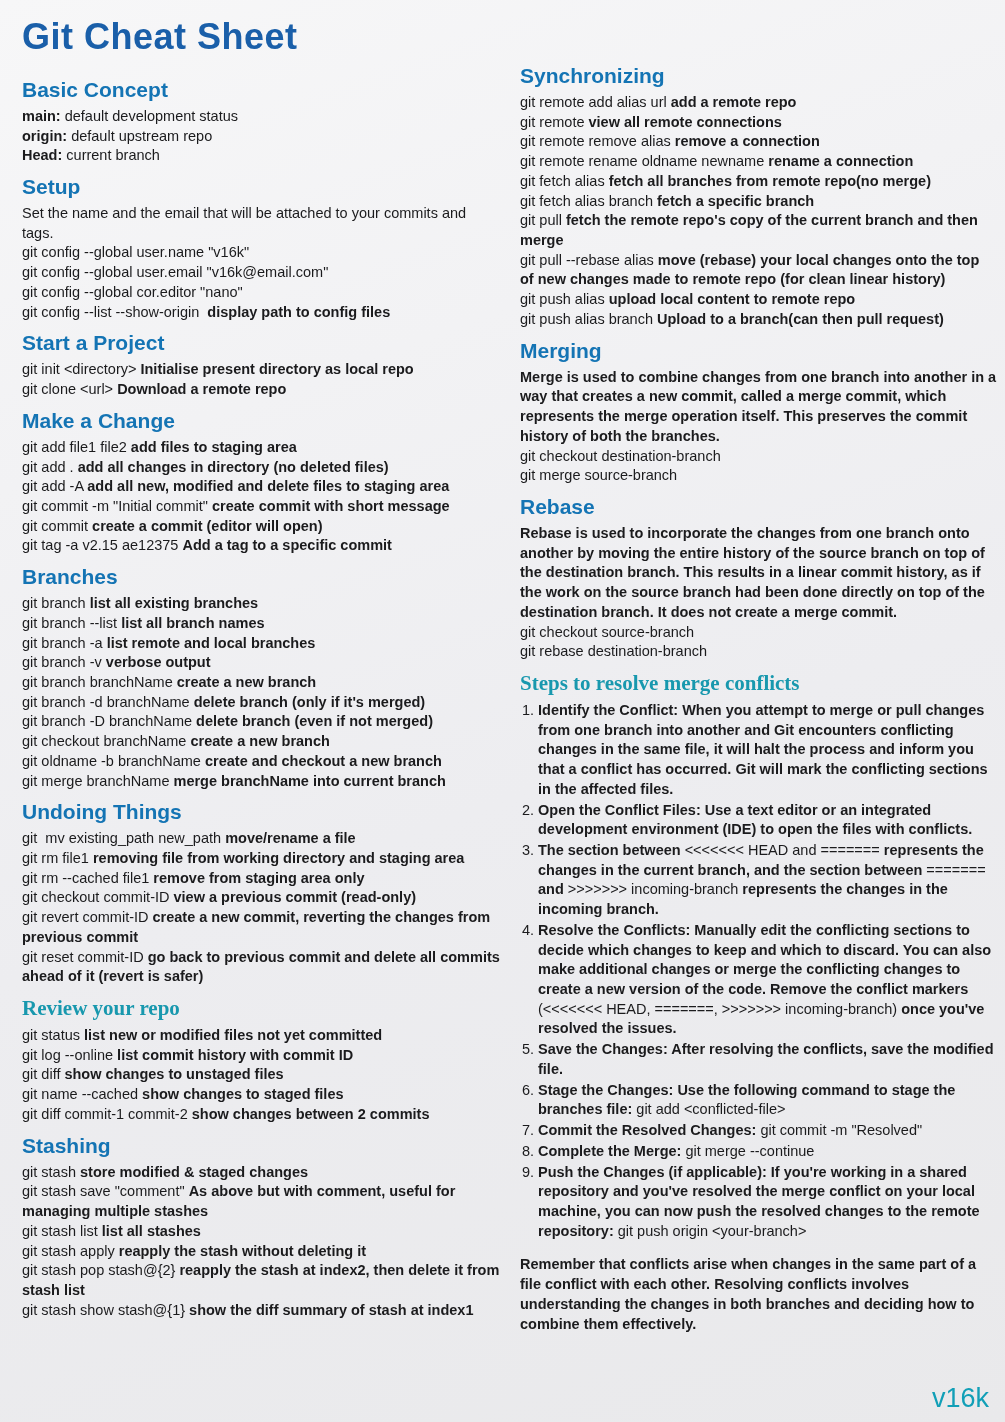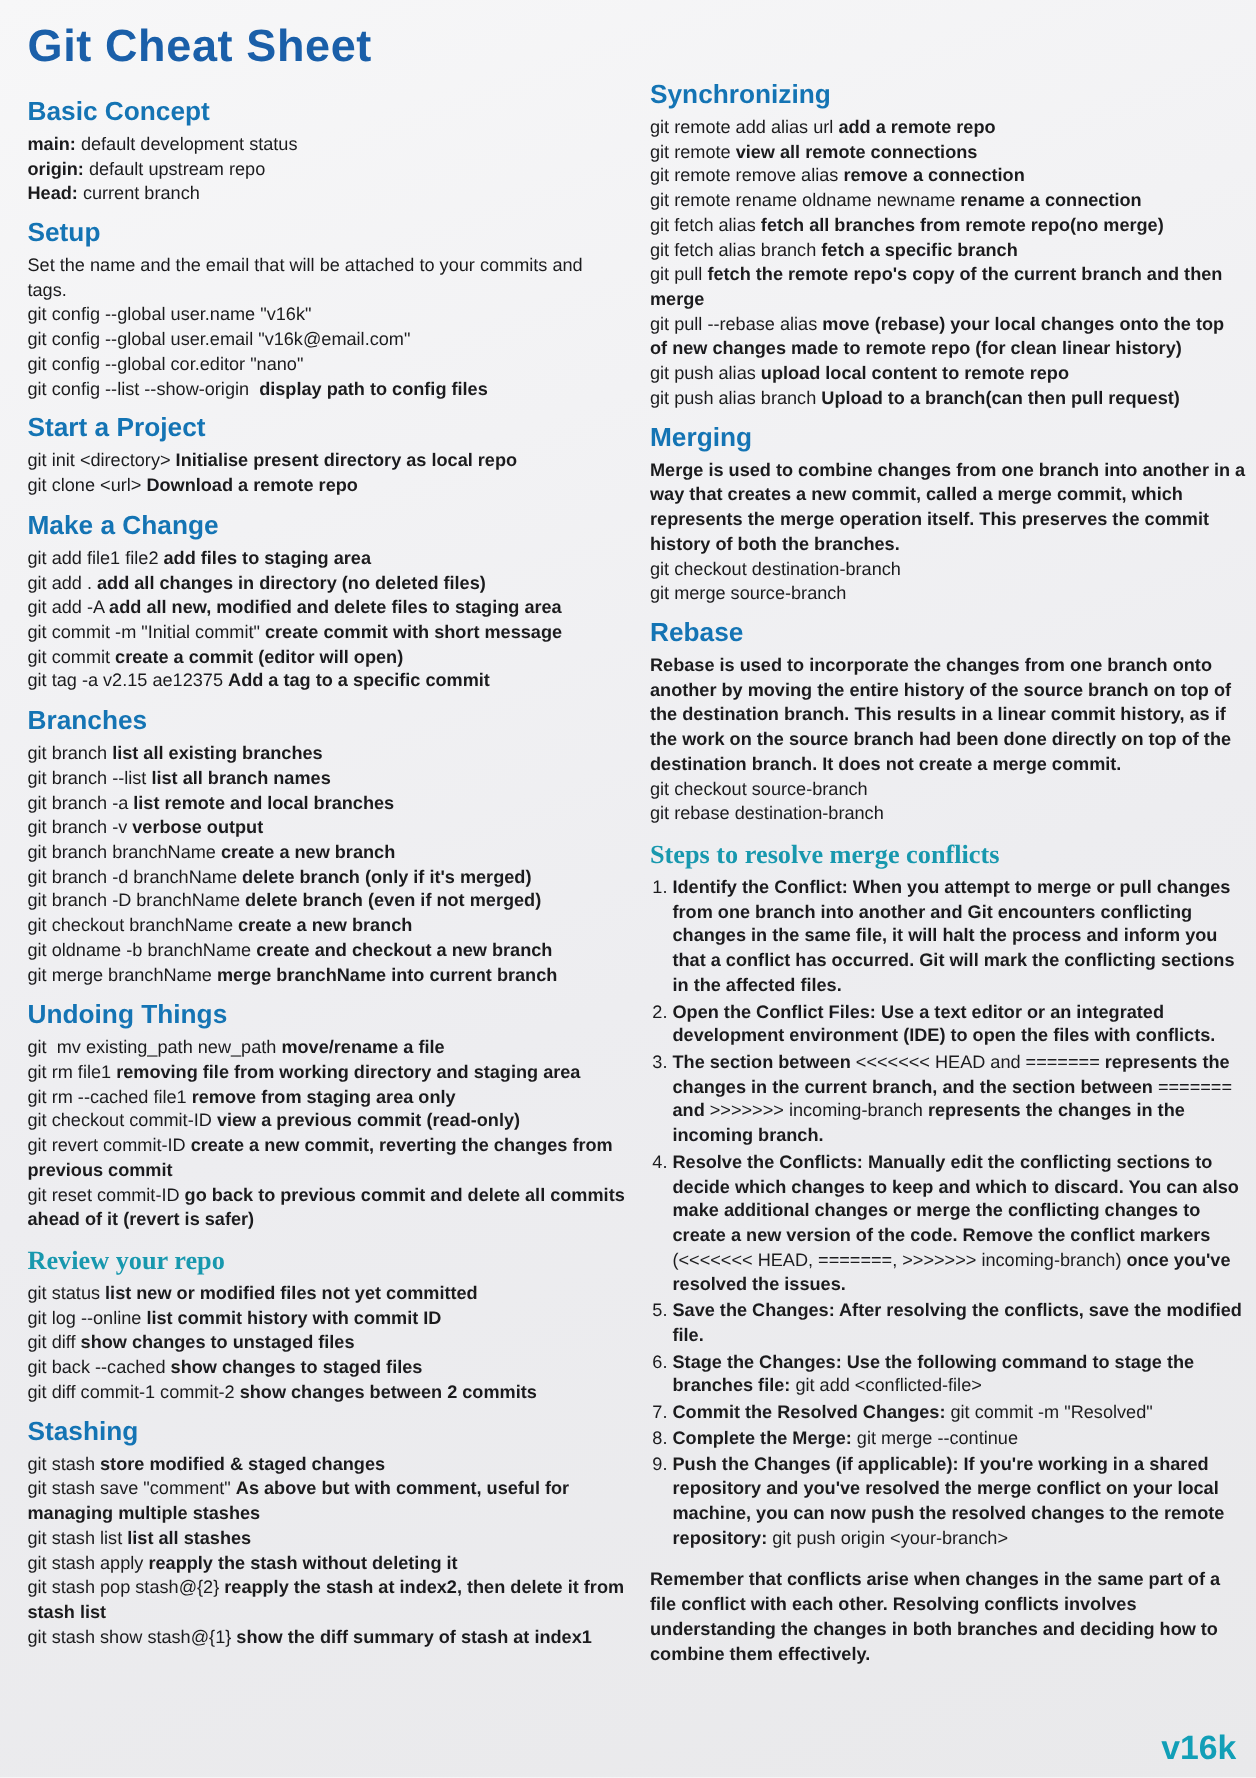--- a/index.html
+++ b/index.html
@@ -55,21 +55,21 @@
     padding-left: 18px;
     font-size: 14.5px;
     line-height: 1.36;
   }
   ol.steps li { margin: 0 0 1px 0; white-space: pre-wrap; }
   .watermark {
     position: absolute;
     right: 16px;
     bottom: 8px;
     font-size: 27px;
-    font-weight: 700;
+    font-weight: 400;
     color: var(--c-watermark, #119fb7);
   }
 </style>
 </head>
 <body>
 
 <div class="page">
   <h1 class="title">Git Cheat Sheet</h1>
   <div class="columns">
     <div class="col left" id="col-left">
@@ -121,21 +121,21 @@
           <p class="line"><span class="n">git rm --cached file1 </span><span class="b">remove from staging area only</span></p>
           <p class="line"><span class="n">git checkout commit-ID </span><span class="b">view a previous commit (read-only)</span></p>
           <p class="line"><span class="n">git revert commit-ID </span><span class="b">create a new commit, reverting the changes from previous commit</span></p>
           <p class="line"><span class="n">git reset commit-ID </span><span class="b">go back to previous commit and delete all commits ahead of it (revert is safer)</span></p>
         </section>
         <section class="section">
           <h2 class="heading teal">Review your repo</h2>
           <p class="line"><span class="n">git status </span><span class="b">list new or modified files not yet committed</span></p>
           <p class="line"><span class="n">git log --online </span><span class="b">list commit history with commit ID</span></p>
           <p class="line"><span class="n">git diff </span><span class="b">show changes to unstaged files</span></p>
-          <p class="line"><span class="n">git back --cached </span><span class="b">show changes to staged files</span></p>
+          <p class="line"><span class="n">git name --cached </span><span class="b">show changes to staged files</span></p>
           <p class="line"><span class="n">git diff commit-1 commit-2 </span><span class="b">show changes between 2 commits</span></p>
         </section>
         <section class="section">
           <h2 class="heading blue">Stashing</h2>
           <p class="line"><span class="n">git stash </span><span class="b">store modified &amp; staged changes</span></p>
           <p class="line"><span class="n">git stash save "comment" </span><span class="b">As above but with comment, useful for managing multiple stashes</span></p>
           <p class="line"><span class="n">git stash list </span><span class="b">list all stashes</span></p>
           <p class="line"><span class="n">git stash apply </span><span class="b">reapply the stash without deleting it</span></p>
           <p class="line"><span class="n">git stash pop stash@{2} </span><span class="b">reapply the stash at index2, then delete it from stash list</span></p>
           <p class="line"><span class="n">git stash show stash@{1} </span><span class="b">show the diff summary of stash at index1</span></p>

